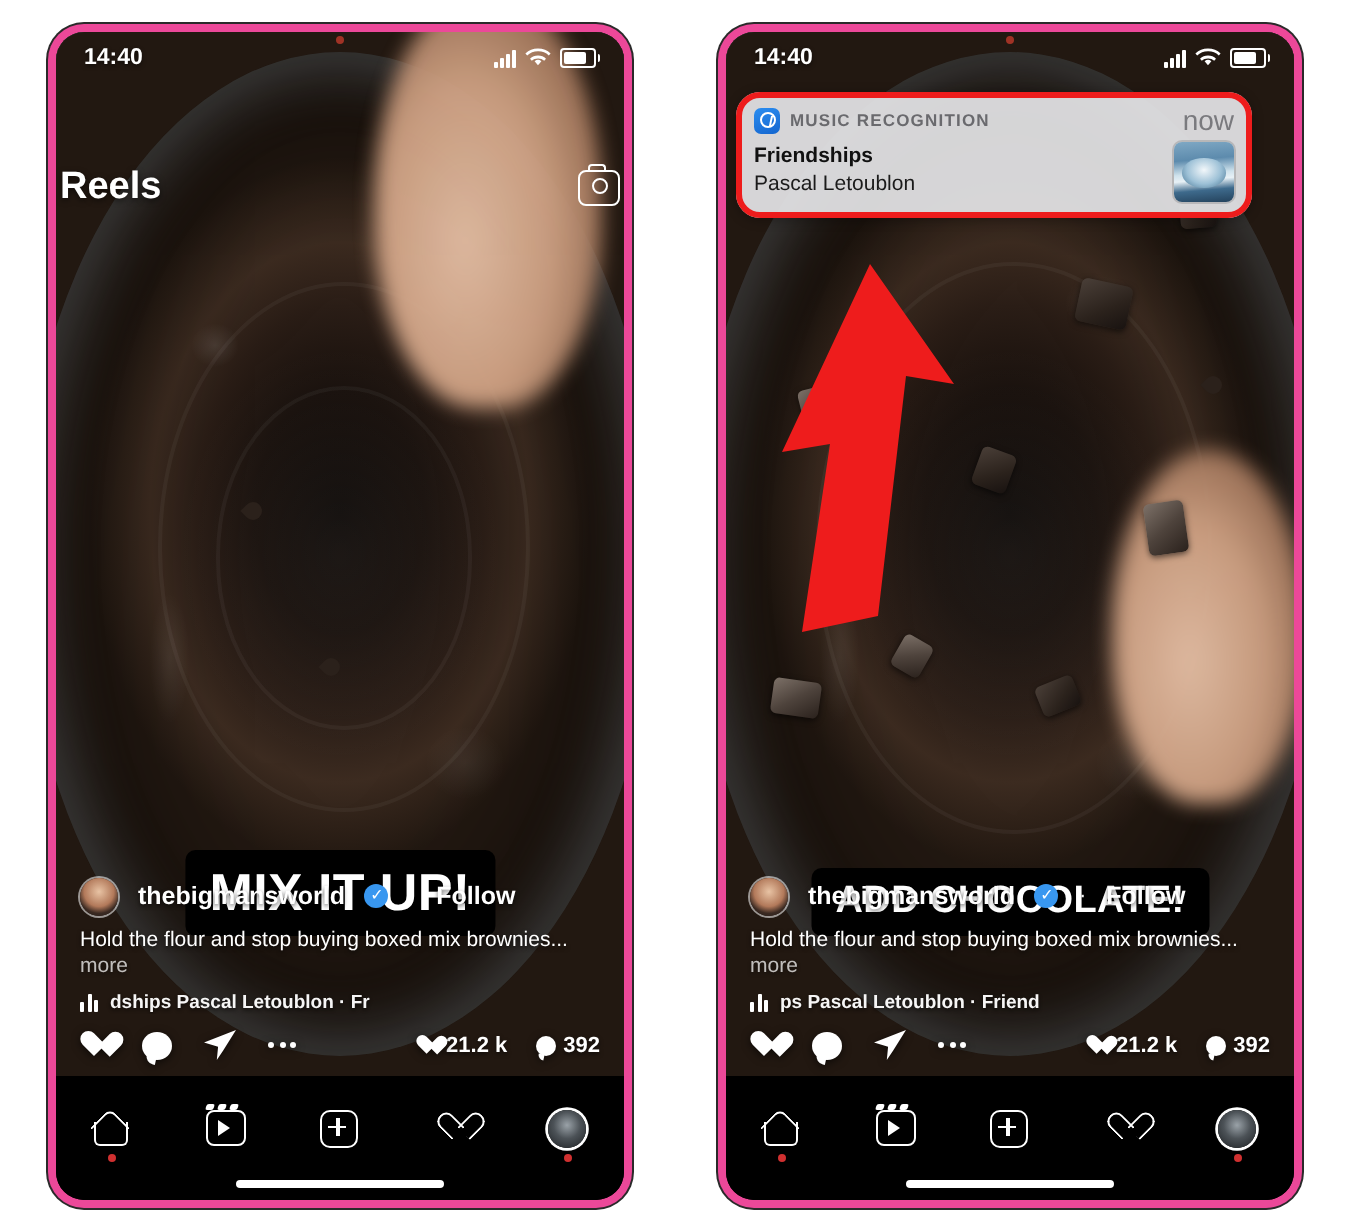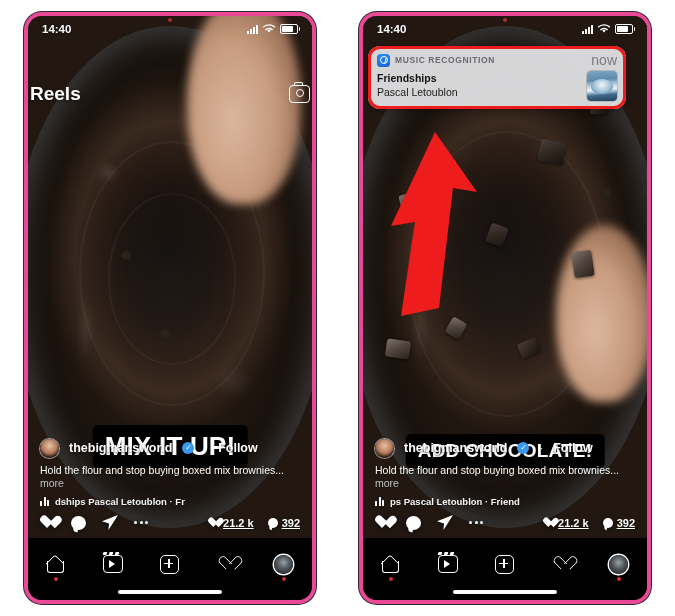--- a/index.html
+++ b/index.html
@@ -108,21 +108,21 @@
   }
   .dot-sep{font-size:11px;opacity:.95;}
   .follow{font-size:12.5px;font-weight:bold;text-shadow:0 1px 2px rgba(0,0,0,.6);}
   .caption{font-size:10.5px;line-height:1.3;text-shadow:0 1px 2px rgba(0,0,0,.65);margin-bottom:5px;}
   .caption .more{opacity:.72;}
   .audio{display:flex;align-items:center;gap:6px;font-size:9.5px;margin-bottom:8px;text-shadow:0 1px 2px rgba(0,0,0,.65);overflow:hidden;white-space:nowrap;}
   .note{display:flex;align-items:flex-end;gap:1.5px;height:9px;flex:0 0 auto;}
   .note i{display:block;width:2px;background:#fff;border-radius:.5px;}
   .note i:nth-child(1){height:5px}.note i:nth-child(2){height:9px}.note i:nth-child(3){height:6px}
   .audio .track{opacity:.96;font-weight:bold;}
-  .actions{display:flex;align-items:center;justify-content:space-between;text-decoration:underline;}
+  .actions{display:flex;align-items:center;justify-content:space-between;}
   .act-left{display:flex;align-items:center;gap:16px;}
   .act-right{display:flex;align-items:center;gap:14px;font-size:11px;font-weight:bold;text-shadow:0 1px 2px rgba(0,0,0,.6);}
   .act-right span{display:flex;align-items:center;gap:4px;}
   .i-heart{width:15px;height:14px;position:relative;filter:drop-shadow(0 1px 2px rgba(0,0,0,.6));}
   .i-heart:before,.i-heart:after{content:"";position:absolute;top:0;width:7.5px;height:12px;background:#fff;border-radius:7.5px 7.5px 0 0;}
   .i-heart:before{left:7.2px;transform:rotate(-45deg);transform-origin:0 100%;}
   .i-heart:after{left:7.2px;transform:rotate(45deg);transform-origin:100% 100%;}
   .i-heart.sm{width:11px;height:10px;}
   .i-heart.sm:before,.i-heart.sm:after{width:5.5px;height:8.6px;border-radius:5.5px 5.5px 0 0;}
   .i-heart.sm:before{left:5.3px;}.i-heart.sm:after{left:5.3px;}

